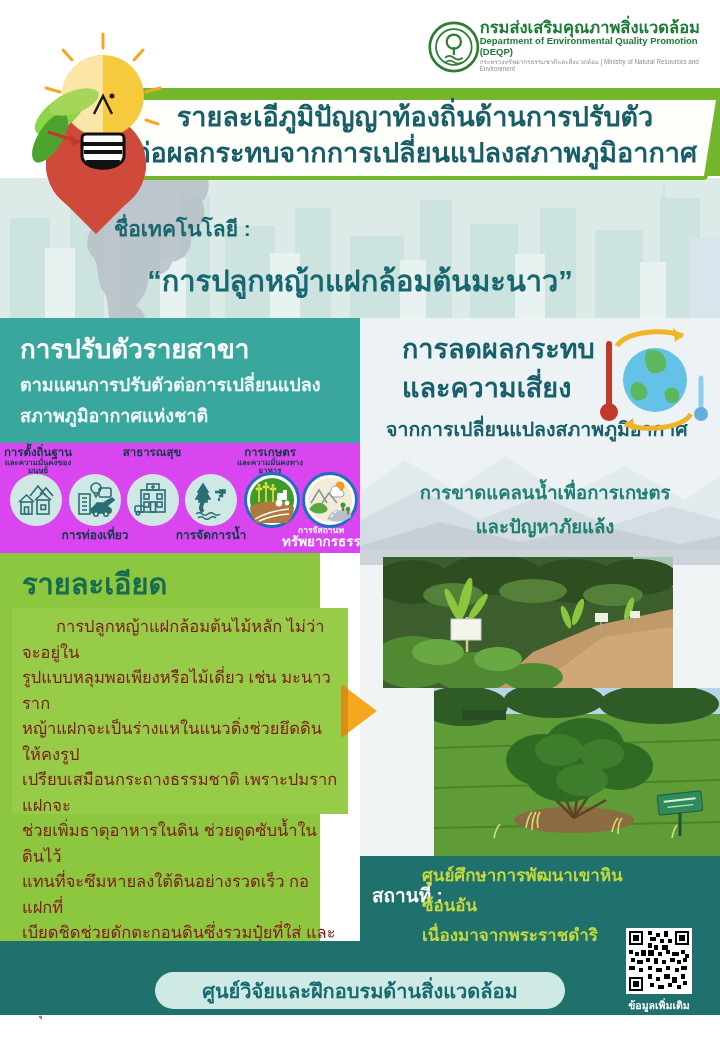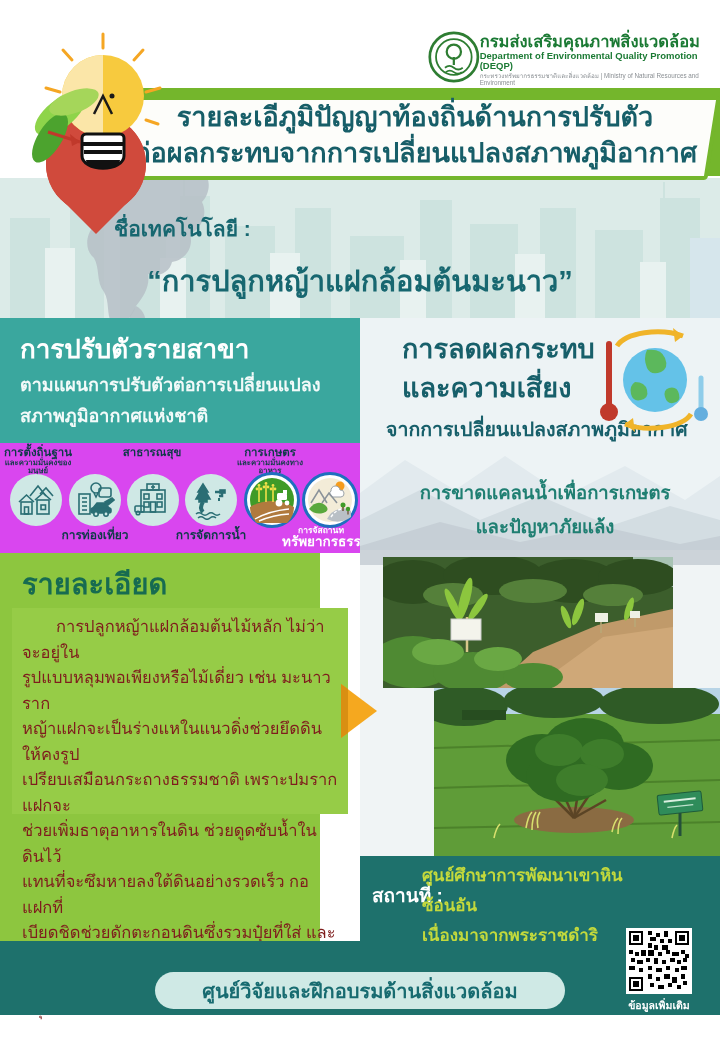--- a/index.html
+++ b/index.html
@@ -2,21 +2,21 @@
 <html><head>
 <meta charset="utf-8">
 <style>
   html,body{margin:0;padding:0;background:#fff;}
   .poster{position:relative;width:720px;height:1040px;background:#ffffff;overflow:hidden;
           font-family:"Liberation Sans","DejaVu Sans",sans-serif;}
   .abs{position:absolute;}
   .prewrap{white-space:pre-line;}
 
   
-  .logo-wrap{top:24px;left:428px;width:280px;height:62px;display:flex;align-items:flex-end;}
+  .logo-wrap{top:18px;left:428px;width:280px;height:62px;display:flex;align-items:flex-start;}
   .logo-text{display:flex;flex-direction:column;line-height:1.12;}
   .logo-th{font-size:16.5px;font-weight:bold;color:#1b7a34;}
   .logo-en{font-size:9.5px;font-weight:bold;color:#1b7a34;}
   .logo-ministry{font-size:6.3px;color:#8a8f93;}
 
   
   .header-greenbar{top:88px;left:112px;width:608px;height:88px;background:#74b62c;
                    clip-path:polygon(3% 0,100% 0,100% 100%,0 100%);}
   .header-banner{top:96px;left:120px;width:586px;height:76px;background:#fdfdfa;
                  border:4px solid #74b62c;transform:skewX(-9deg);border-radius:4px;}

